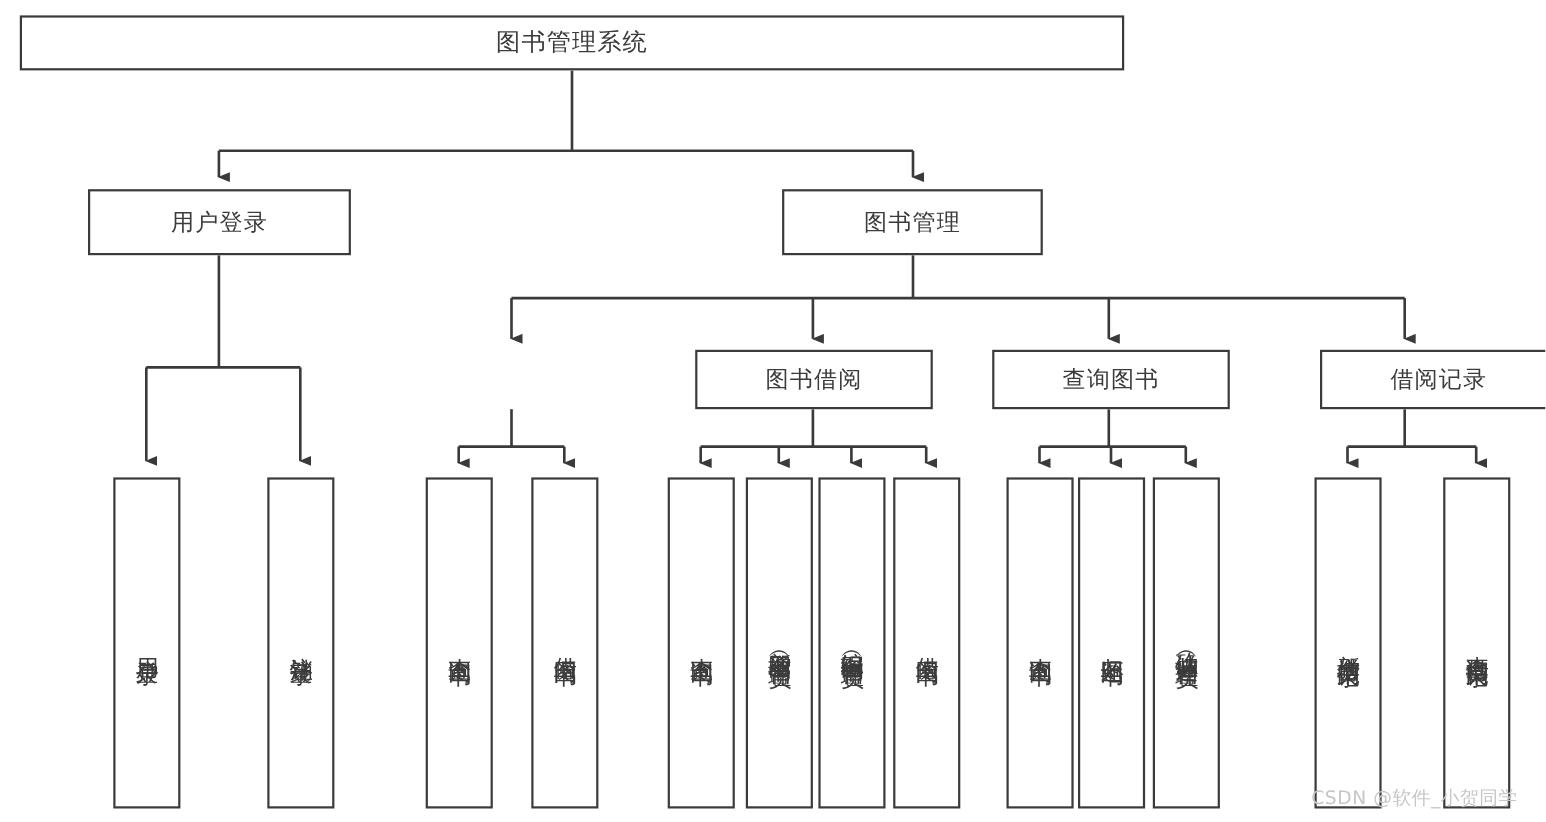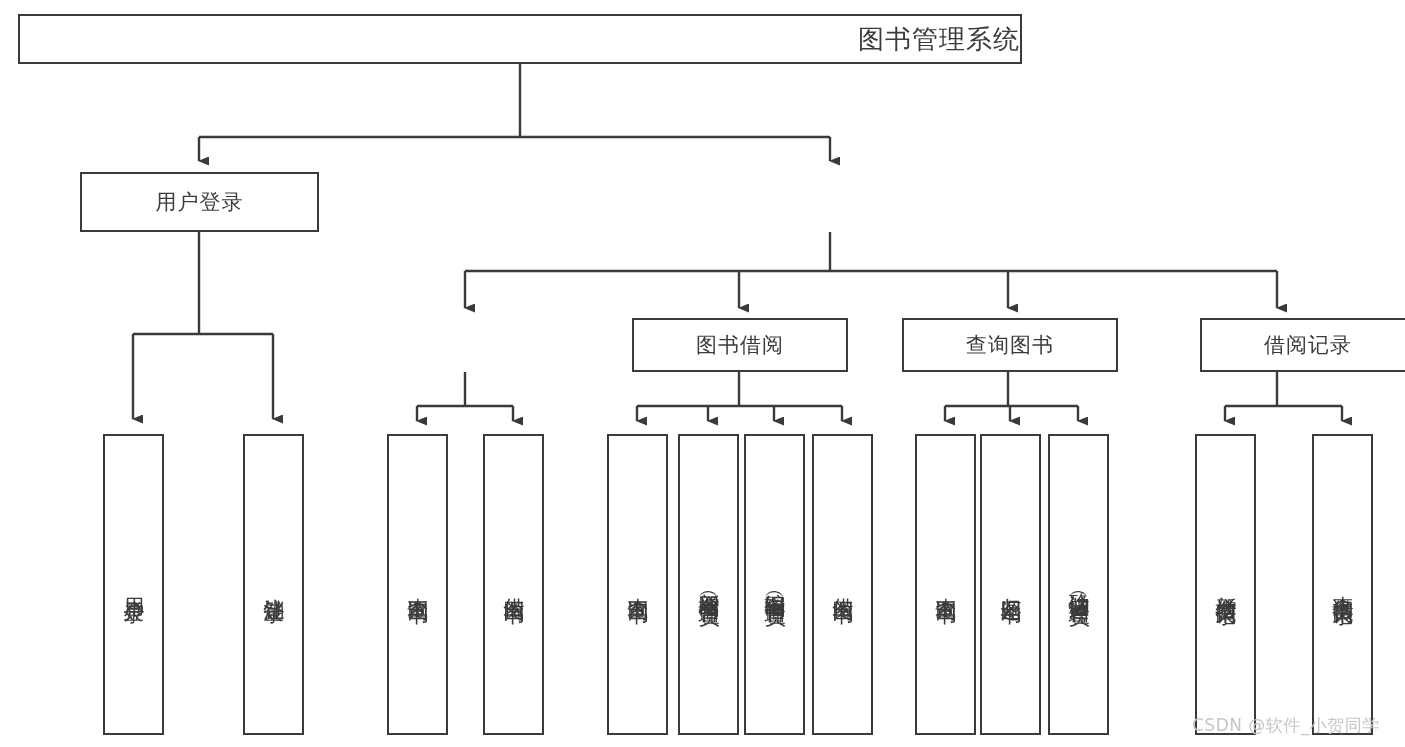--- a/index.html
+++ b/index.html
@@ -47,22 +47,21 @@
     writing-mode: vertical-rl;
     text-orientation: upright;
     display: block;
     text-align: center;
   }
   #root-node {
     left: 18px;
     top: 14px;
     width: 1004px;
     height: 50px;
-    font-size: 26px;
-    justify-content: flex-end;
+    font-size: 22px;
   }
   svg#edges {
     position: absolute;
     left: 0;
     top: 0;
     width: 1405px;
     height: 747px;
     pointer-events: none;
   }
   .watermark {
@@ -130,20 +129,23 @@
     </g>
   </svg>
 
   <div class="node horiz" id="root-node">
     <span>图书管理系统</span>
   </div>
 
   <div class="node horiz" style="left:80px; top:172px; width:239px; height:60px;">
     <span>用户登录</span>
   </div>
+  <div class="node horiz" style="left:711px; top:172px; width:237px; height:60px;">
+    <span>图书管理</span>
+  </div>
 
   <div class="node horiz" style="left:632px; top:318px; width:216px; height:54px;">
     <span>图书借阅</span>
   </div>
   <div class="node horiz" style="left:902px; top:318px; width:216px; height:54px;">
     <span>查询图书</span>
   </div>
   <div class="node horiz" style="left:1170px; top:318px; width:216px; height:54px;margin-left:30px;">
     <span>借阅记录</span>
   </div>

